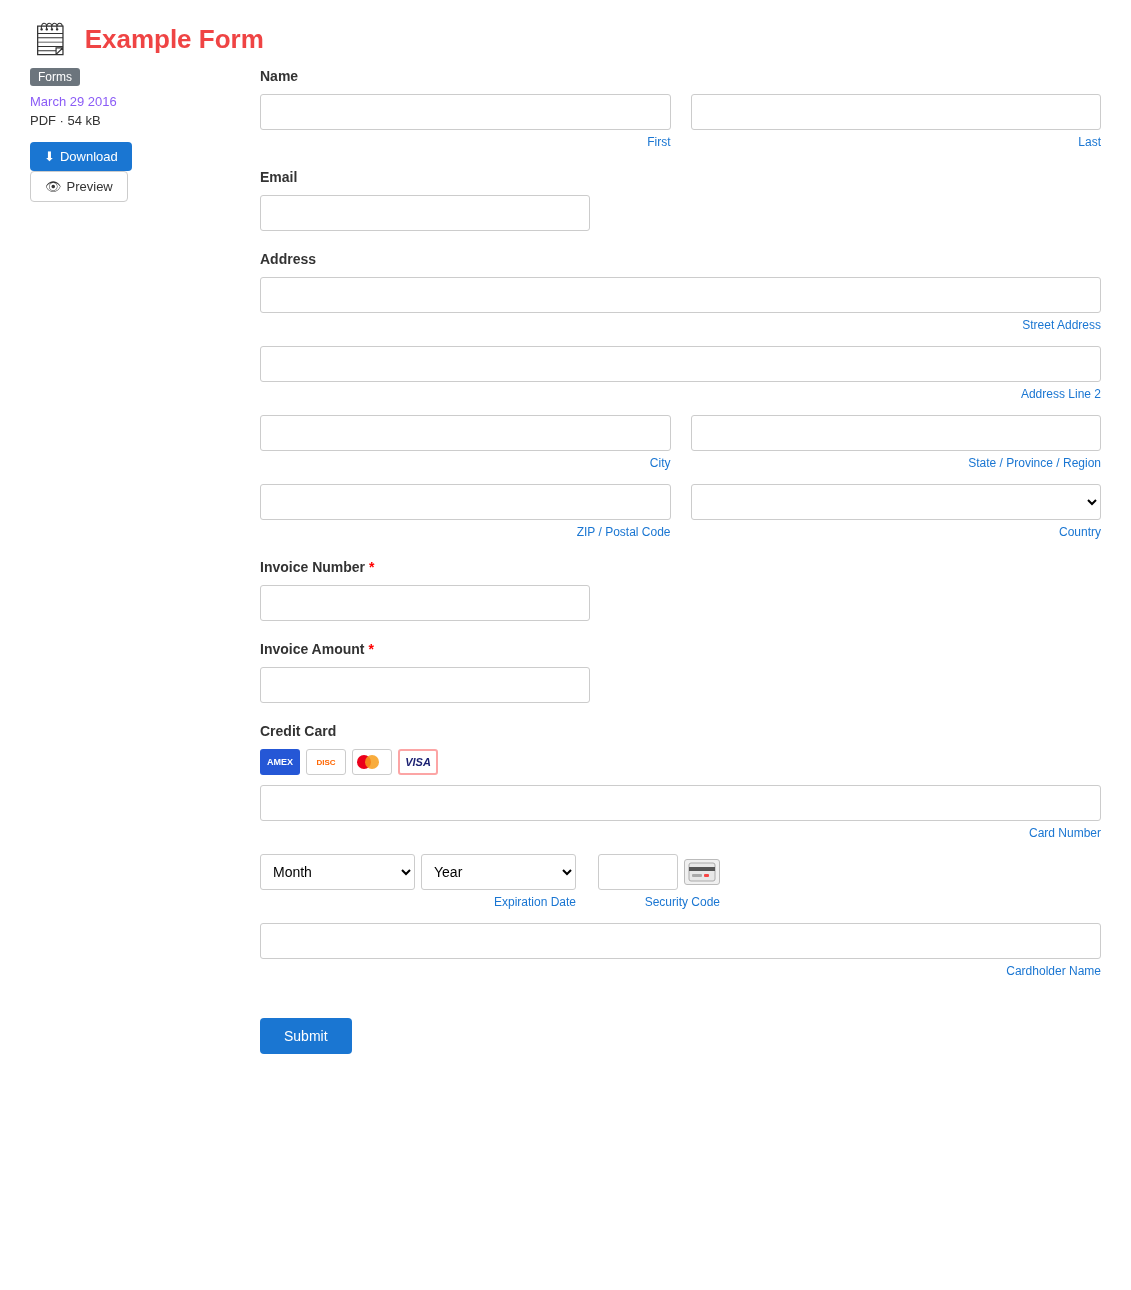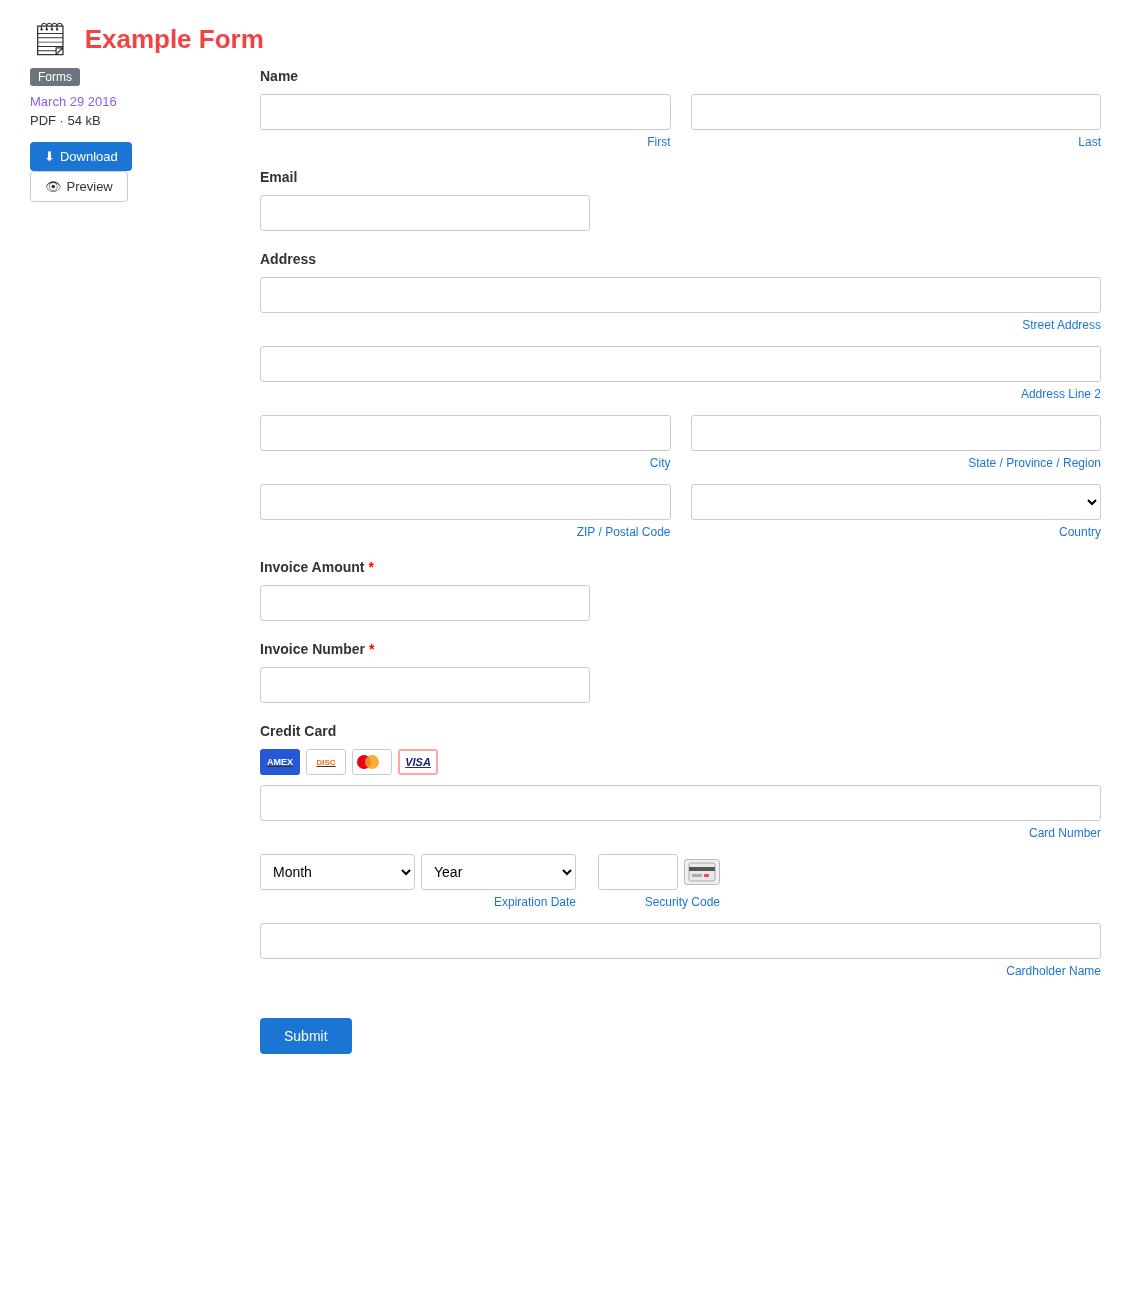--- a/index.html
+++ b/index.html
@@ -152,21 +152,20 @@
     
     .country-select {
       width: 100%;
     }
 
     
     .card-icons {
       display: flex;
       gap: 6px;
       margin-bottom: 10px;
-      text-decoration: underline;
     }
     .card-icon {
       width: 40px;
       height: 26px;
       border-radius: 3px;
       display: flex;
       align-items: center;
       justify-content: center;
       font-size: 8px;
       font-weight: bold;
@@ -344,31 +343,31 @@
             <option value="CA">Canada</option>
             <option value="GB">United Kingdom</option>
           </select>
           <span class="form-sublabel">Country</span>
         </div>
       </div>
     </div>
 
     <div class="form-section">
       <label class="form-label">
-        <span>Invoice Amount</span>
+        <span>Invoice Number</span>
         <span class="required-star"> *</span>
       </label>
       <div class="form-col-full">
         <input type="text" style="max-width: 330px;">
       </div>
     </div>
 
     <div class="form-section">
       <label class="form-label">
-        <span>Invoice Number</span>
+        <span>Invoice Amount</span>
         <span class="required-star"> *</span>
       </label>
       <div class="form-col-full">
         <input type="text" style="max-width: 330px;">
       </div>
     </div>
 
     <div class="form-section">
       <label class="form-label">Credit Card</label>
 

